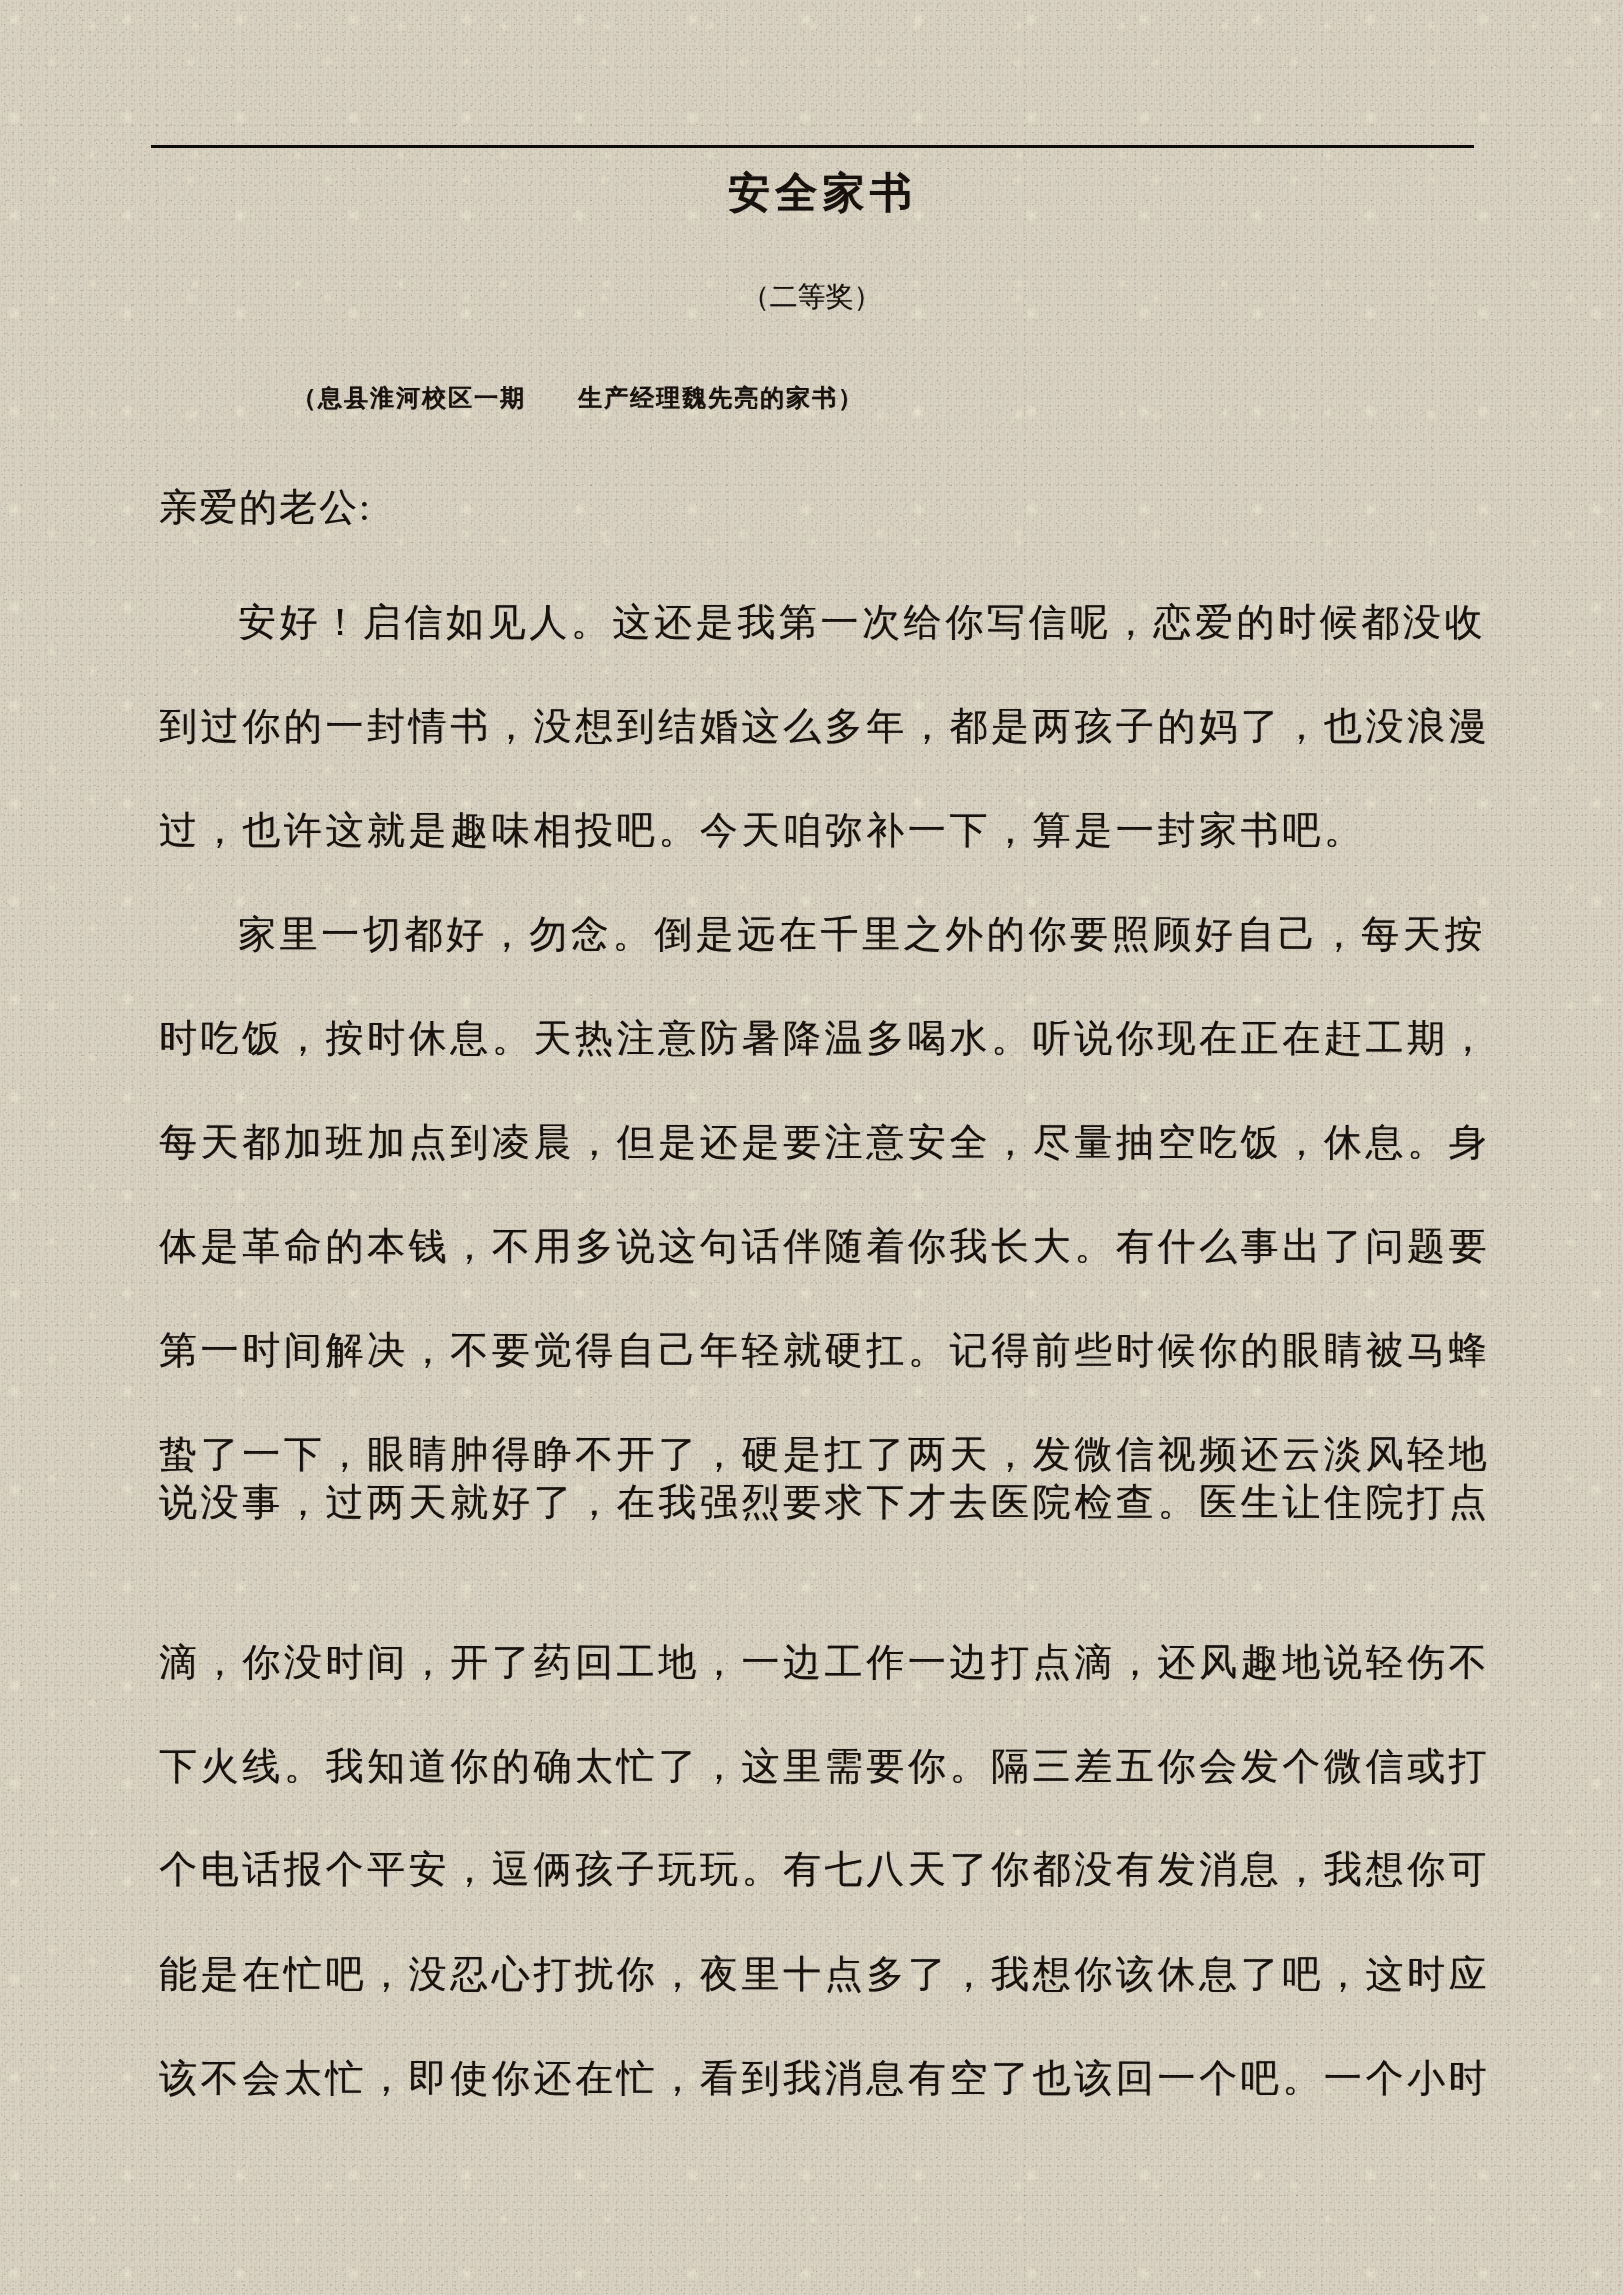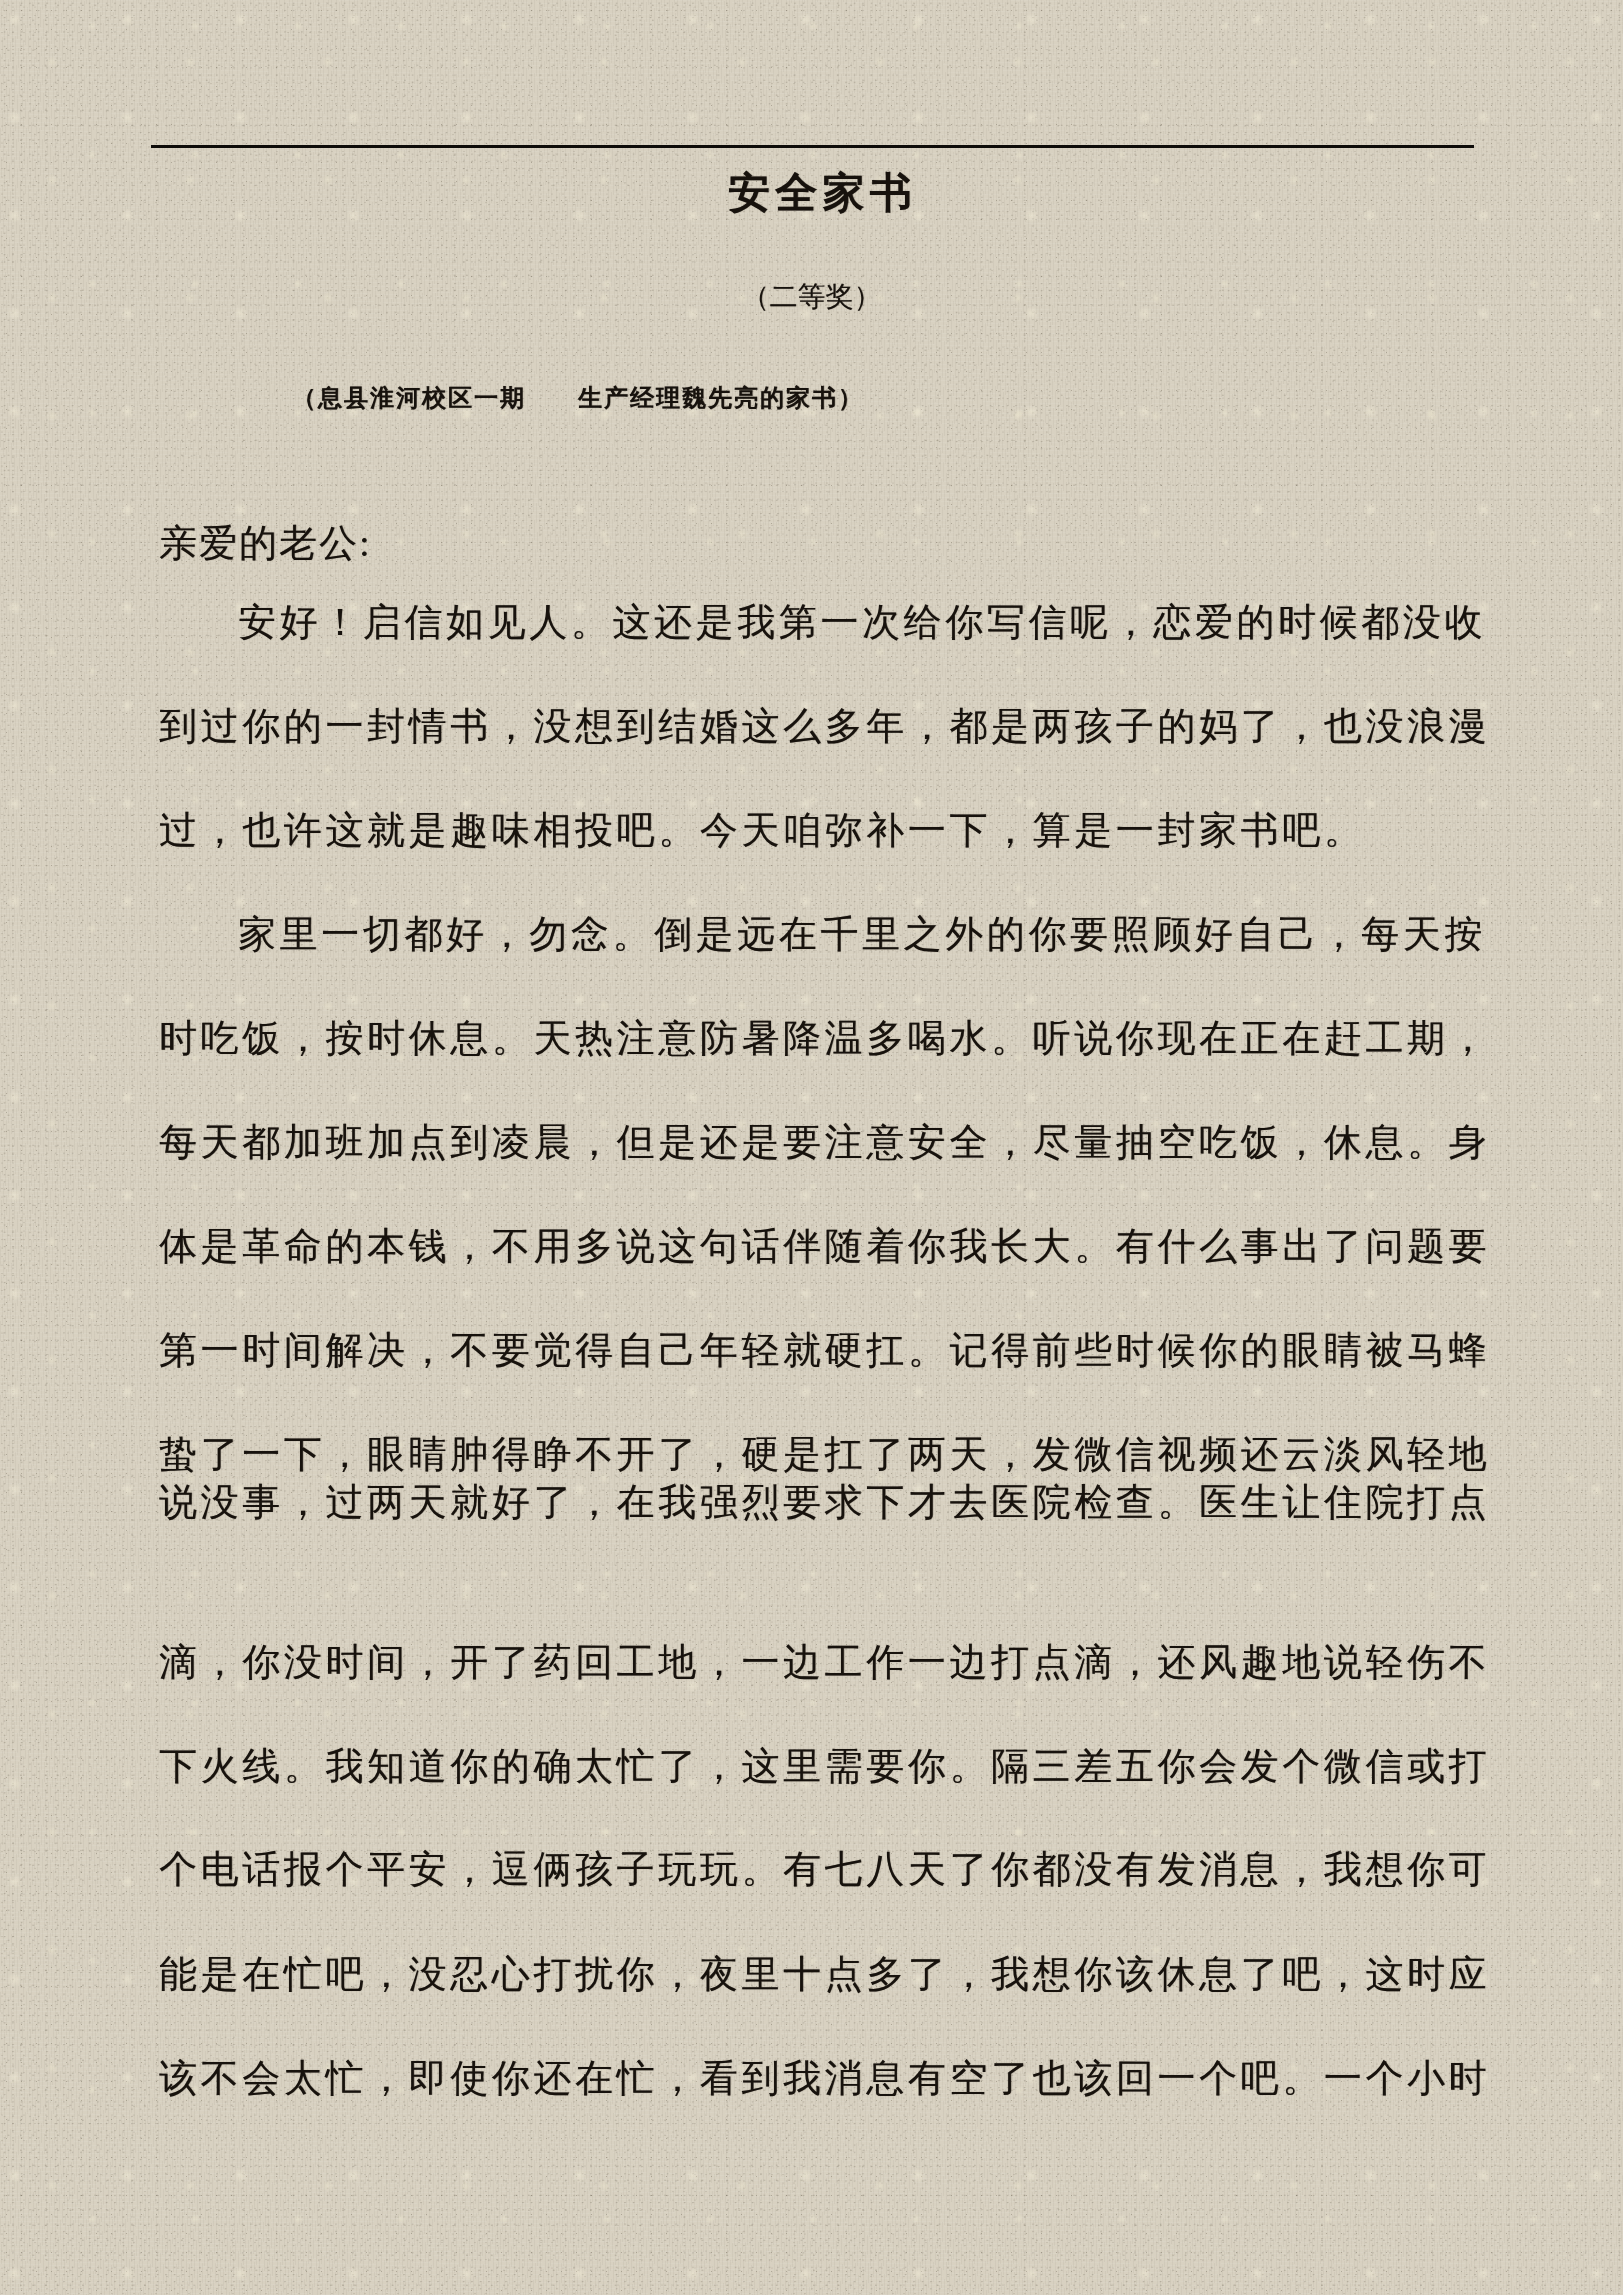--- a/index.html
+++ b/index.html
@@ -48,21 +48,20 @@
   }
   .byline{
     position:absolute;top:385px;left:292px;
     font-size:24px;line-height:1.15;font-weight:bold;letter-spacing:2px;
     white-space:nowrap;
   }
   .salutation{
     position:absolute;top:486px;left:159px;
     font-size:38px;line-height:1.15;letter-spacing:2px;
     white-space:nowrap;
-    margin-top:36px;
   }
   .bline{
     position:absolute;left:159px;
     font-size:38px;line-height:1.15;letter-spacing:3.6px;
     white-space:nowrap;
   }
   .indent{ left:238px; }
 </style>
 </head>
 <body>

